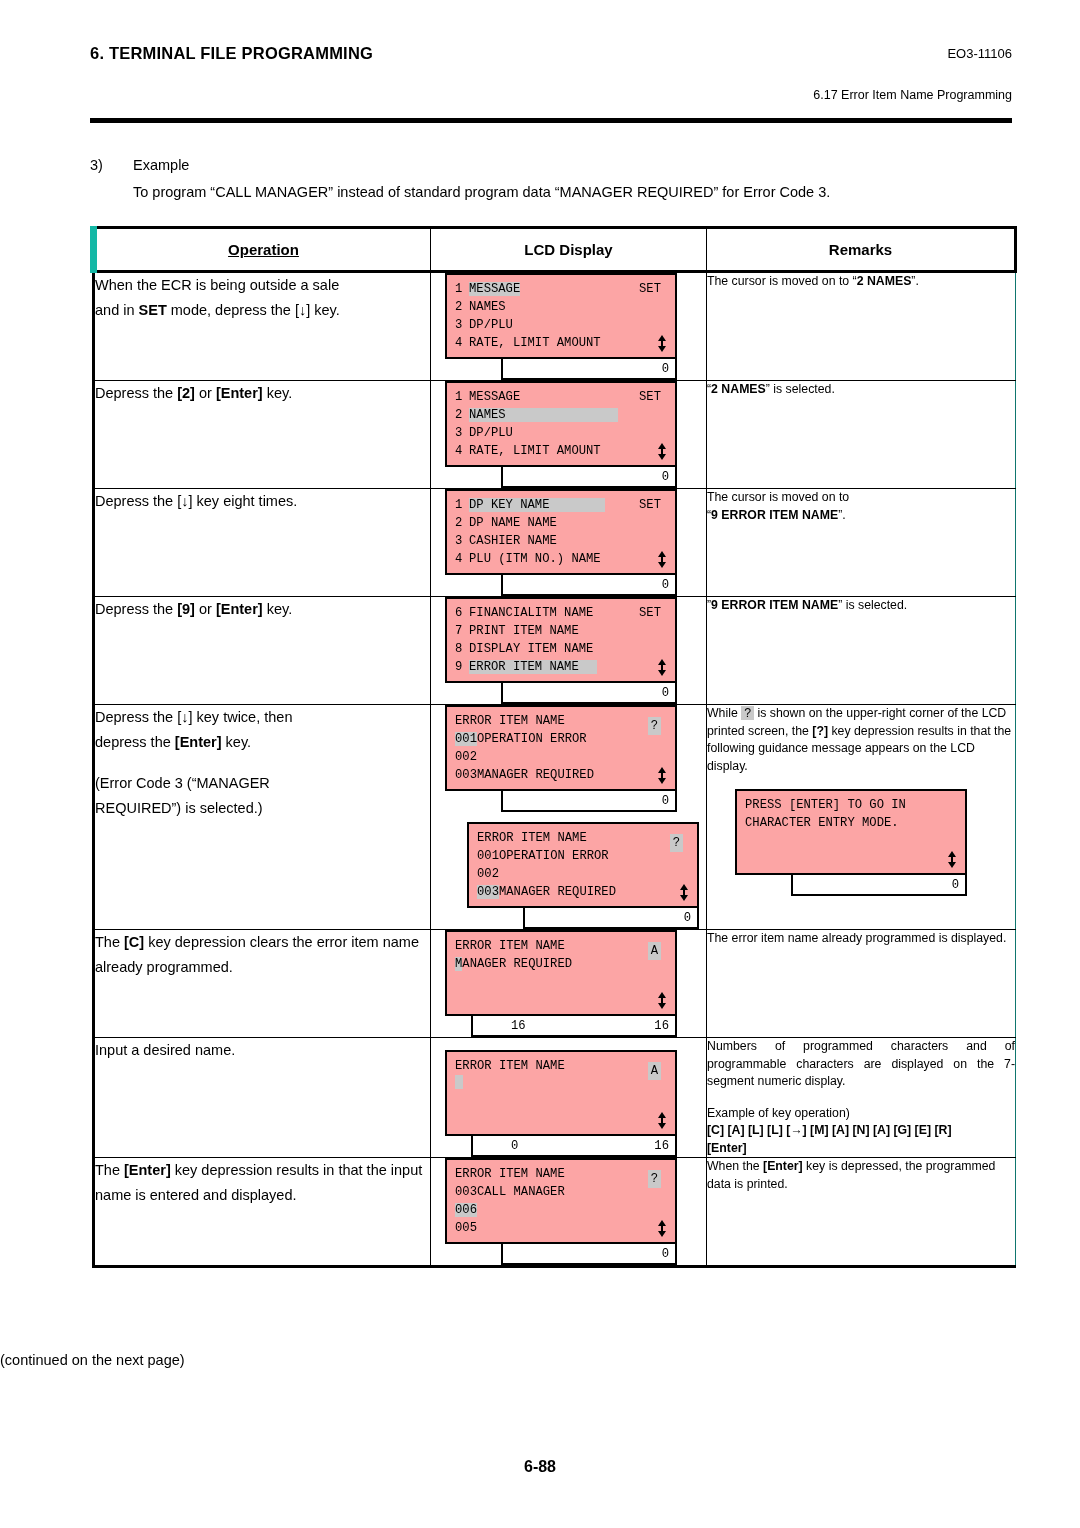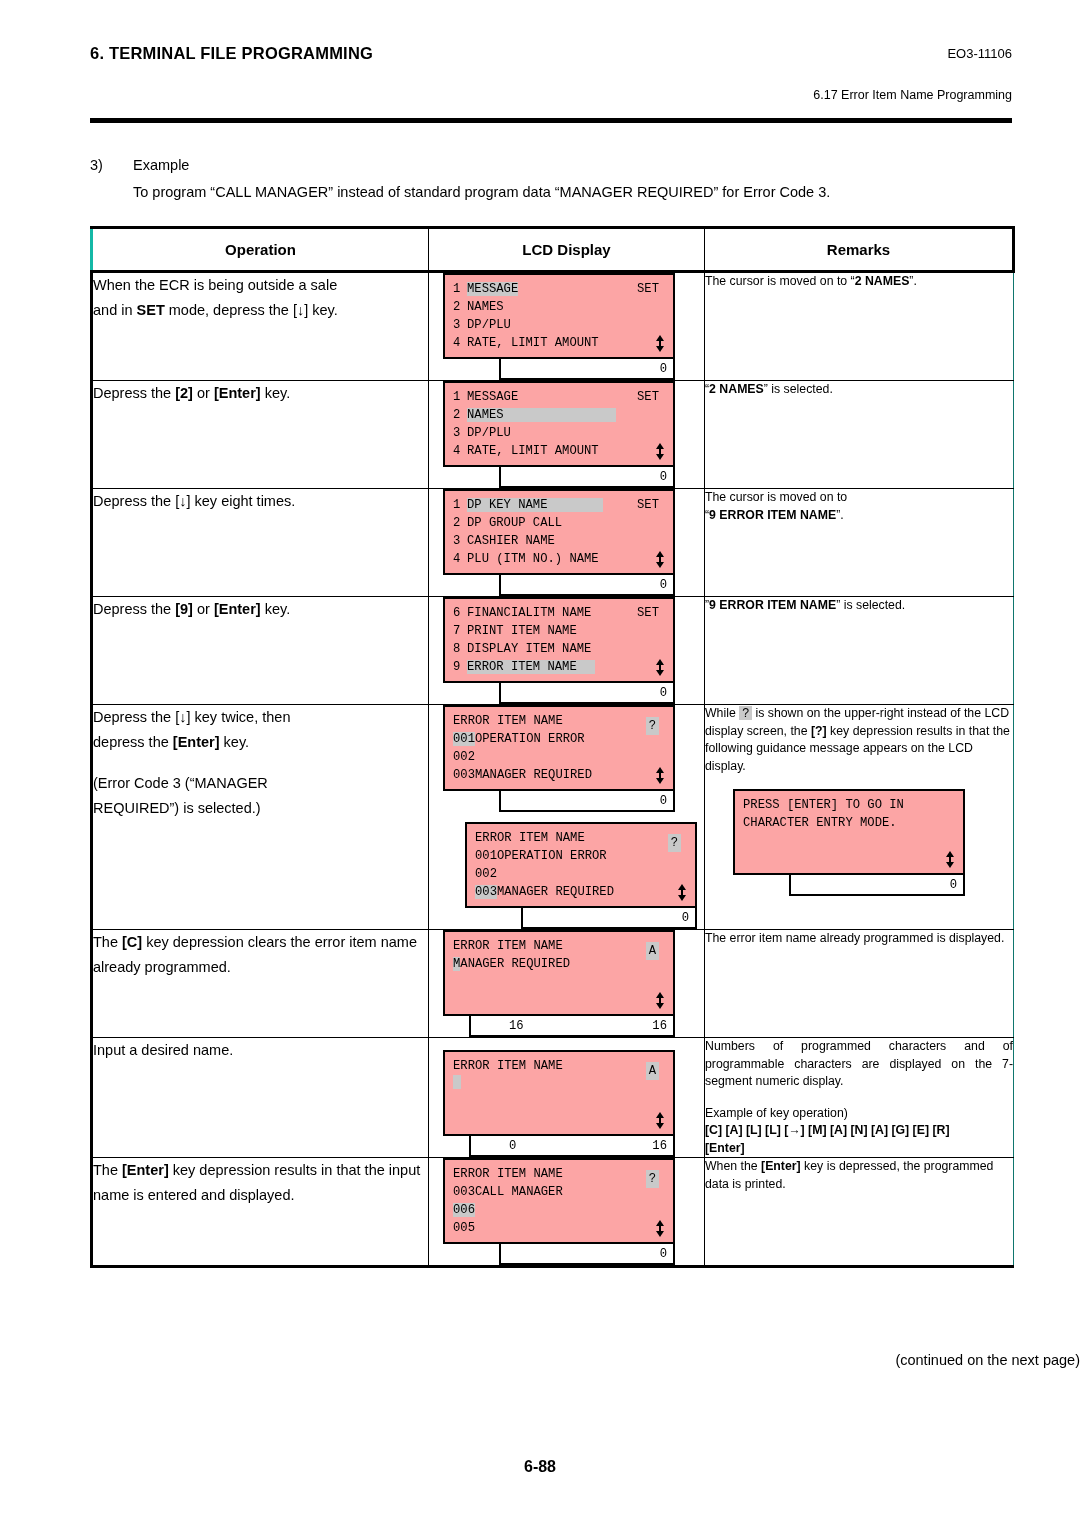--- a/index.html
+++ b/index.html
@@ -100,21 +100,21 @@
   .tbl thead th {
     border-top: 3px solid #000;
     border-bottom: 3px solid #000;
     text-align: center;
     font-size: 15px;
     font-weight: bold;
     height: 41px;
     line-height: 41px;
     vertical-align: middle;
   }
-  .tbl thead th:first-child { border-left: 3px solid #14b8a6; }
+  .tbl thead th:first-child { border-left: 7px solid #14b8a6; text-decoration: underline; }
   .tbl thead th:last-child  { border-right: 3px solid #000; }
   .tbl tbody td:first-child { border-left: 3px solid #000; }
   .tbl tbody td:last-child  { border-right: 1px solid #0f766e; }
   .tbl tbody tr:last-child td { border-bottom: 3px solid #000; }
 
   .cell-op {
     padding: 14px 10px 14px 18px;
     font-size: 14.5px;
     line-height: 25px;
   }
@@ -237,21 +237,21 @@
     width: 232px;
     position: relative;
   }
 
   
   .cont-note {
     position: absolute;
     left: 0;
     top: 1352px;
     width: 1080px;
-    text-align: right;
+    text-align: left;
     font-size: 14.5px;
   }
   .page-num {
     position: absolute;
     left: 0;
     top: 1458px;
     width: 1080px;
     text-align: center;
     font-size: 16px;
     font-weight: bold;
@@ -351,21 +351,21 @@
     </tr>
 
     <tr>
       <td class="cell-op">
         <div><span>Depress the [</span><b>↓</b><span>] key eight times.</span></div>
       </td>
       <td class="cell-lcd">
         <div class="lcd-wrap off-left">
           <div class="lcd-box tall-4">
             <div class="lcd-line"><span class="lcd-idx">1</span><span class="hl" style="padding-right:56px">DP KEY NAME</span><span class="lcd-right">SET</span></div>
-            <div class="lcd-line"><span class="lcd-idx">2</span><span>DP GROUP CALL</span></div>
+            <div class="lcd-line"><span class="lcd-idx">2</span><span>DP NAME NAME</span></div>
             <div class="lcd-line"><span class="lcd-idx">3</span><span>CASHIER NAME</span></div>
             <div class="lcd-line"><span class="lcd-idx">4</span><span>PLU (ITM NO.) NAME</span></div>
             <div class="updown">
               <svg width="10" height="17" viewBox="0 0 10 17">
                   <polygon points="5,0 9,6 1,6" fill="#000"></polygon>
                   <polygon points="5,17 9,11 1,11" fill="#000"></polygon>
                   <rect x="4" y="5" width="2" height="7" fill="#000"></rect>
                 </svg>
             </div>
           </div>
@@ -454,21 +454,21 @@
               </div>
             </div>
             <div class="lcd-num narrow">
               <span class="nr">0</span>
             </div>
           </div>
 
         </div>
       </td>
       <td class="cell-rm">
-        <div><span>While </span><span class="hl" style="padding:0 3px">?</span><span> is shown on the upper-right instead of the LCD display screen, the </span><b>[?]</b><span> key depression results in that the following guidance message appears on the LCD display.</span></div>
+        <div><span>While </span><span class="hl" style="padding:0 3px">?</span><span> is shown on the upper-right corner of the LCD printed screen, the </span><b>[?]</b><span> key depression results in that the following guidance message appears on the LCD display.</span></div>
         <div class="guide-box-wrap">
           <div class="lcd-box tall-blank">
             <div class="lcd-line"><span>PRESS [ENTER] TO GO IN</span></div>
             <div class="lcd-line"><span>CHARACTER ENTRY MODE.</span></div>
             <div class="lcd-line"></div>
             <div class="lcd-line"></div>
             <div class="updown">
               <svg width="10" height="17" viewBox="0 0 10 17">
                   <polygon points="5,0 9,6 1,6" fill="#000"></polygon>
                   <polygon points="5,17 9,11 1,11" fill="#000"></polygon>

